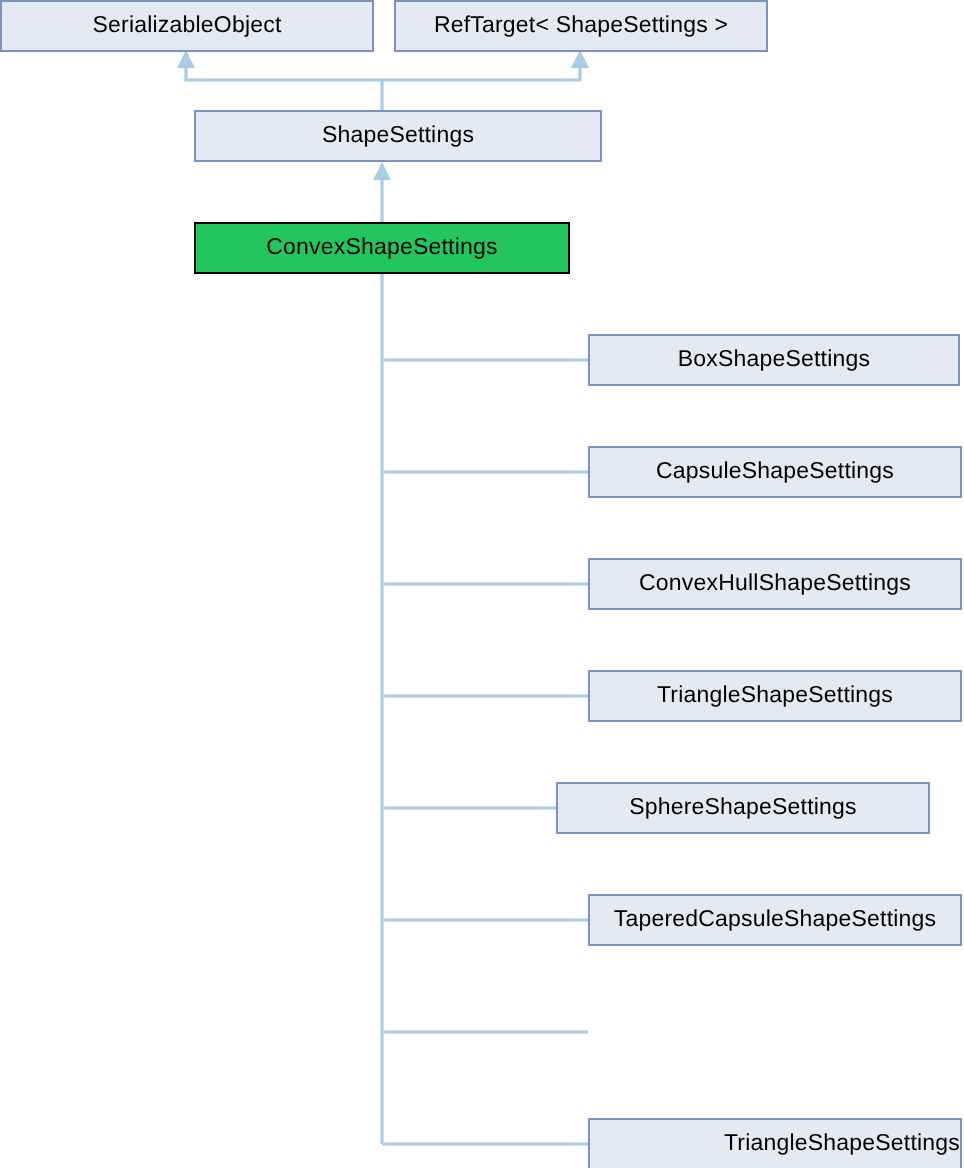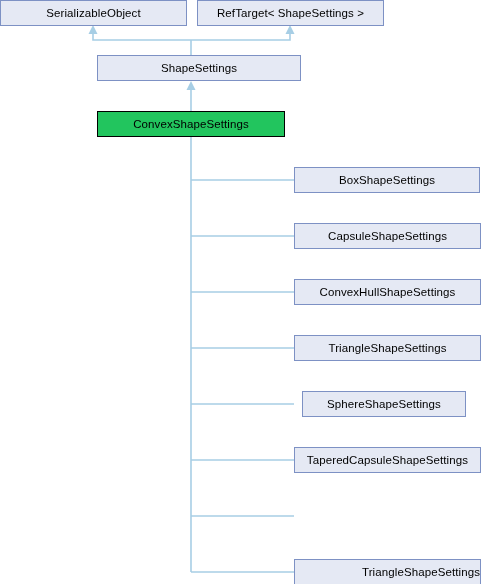--- a/index.html
+++ b/index.html
@@ -84,20 +84,20 @@
   <div class="node current" style="left:97px; top:111px; width:188px;">ConvexShapeSettings</div>
 
   <div class="node" style="left:294px; top:167px; width:186px;">BoxShapeSettings</div>
 
   <div class="node" style="left:294px; top:223px; width:187px;">CapsuleShapeSettings</div>
 
   <div class="node" style="left:294px; top:279px; width:187px;">ConvexHullShapeSettings</div>
 
   <div class="node" style="left:294px; top:335px; width:187px;">TriangleShapeSettings</div>
 
-  <div class="node" style="left:302px; top:391px; width:164px;text-align:center;">SphereShapeSettings</div>
+  <div class="node" style="left:278px; top:391px; width:187px;text-align:center;">SphereShapeSettings</div>
 
   <div class="node" style="left:294px; top:447px; width:187px;">TaperedCapsuleShapeSettings</div>
 
 
   <div class="node" style="left:294px; top:559px; width:187px;text-align:right;">TriangleShapeSettings</div>
 
 </div>
 
 </body></html>

